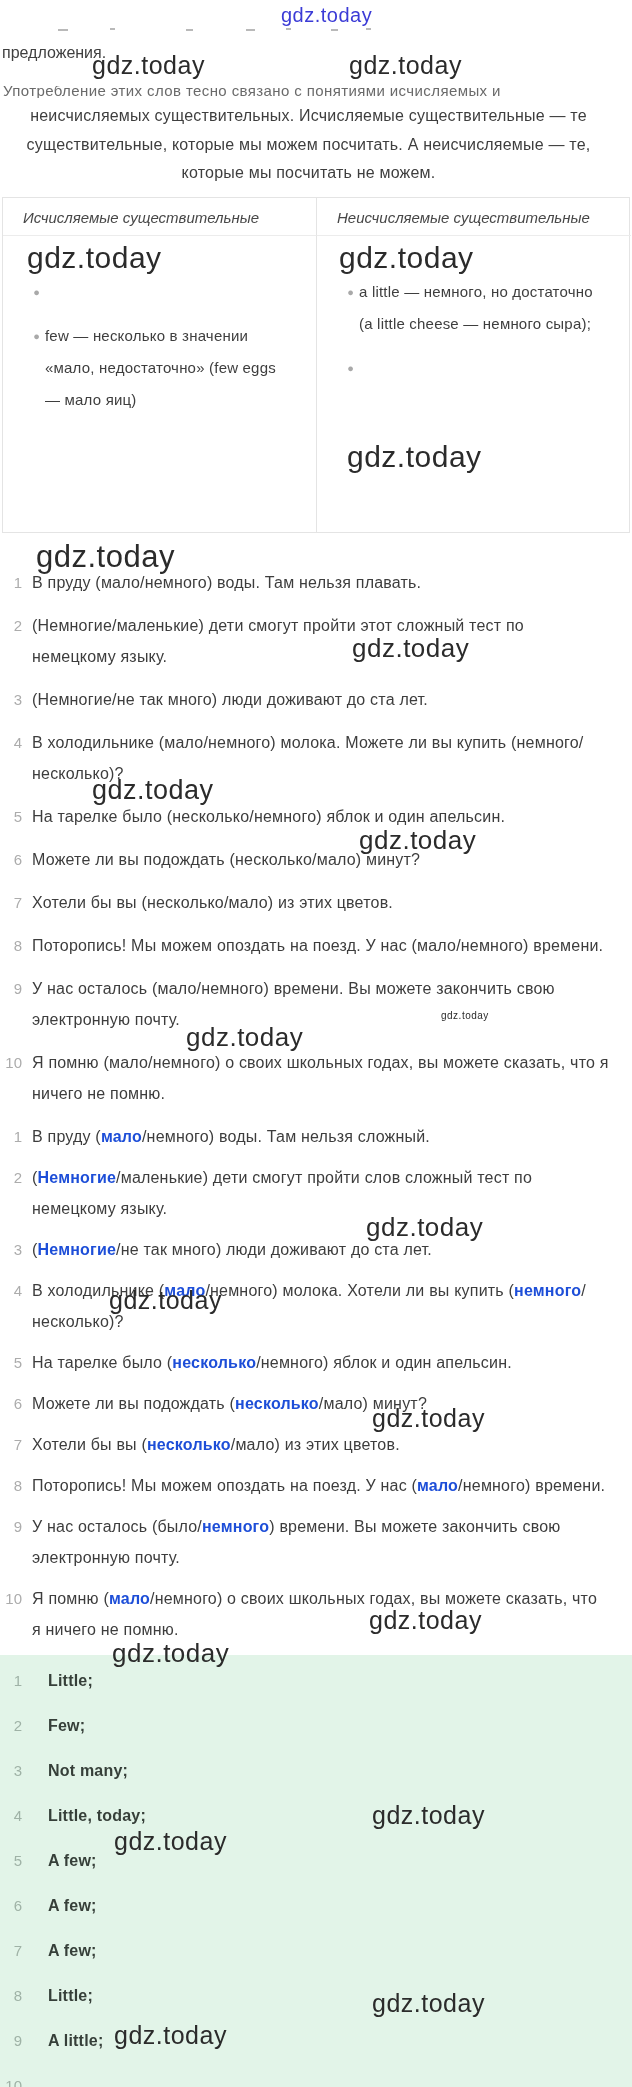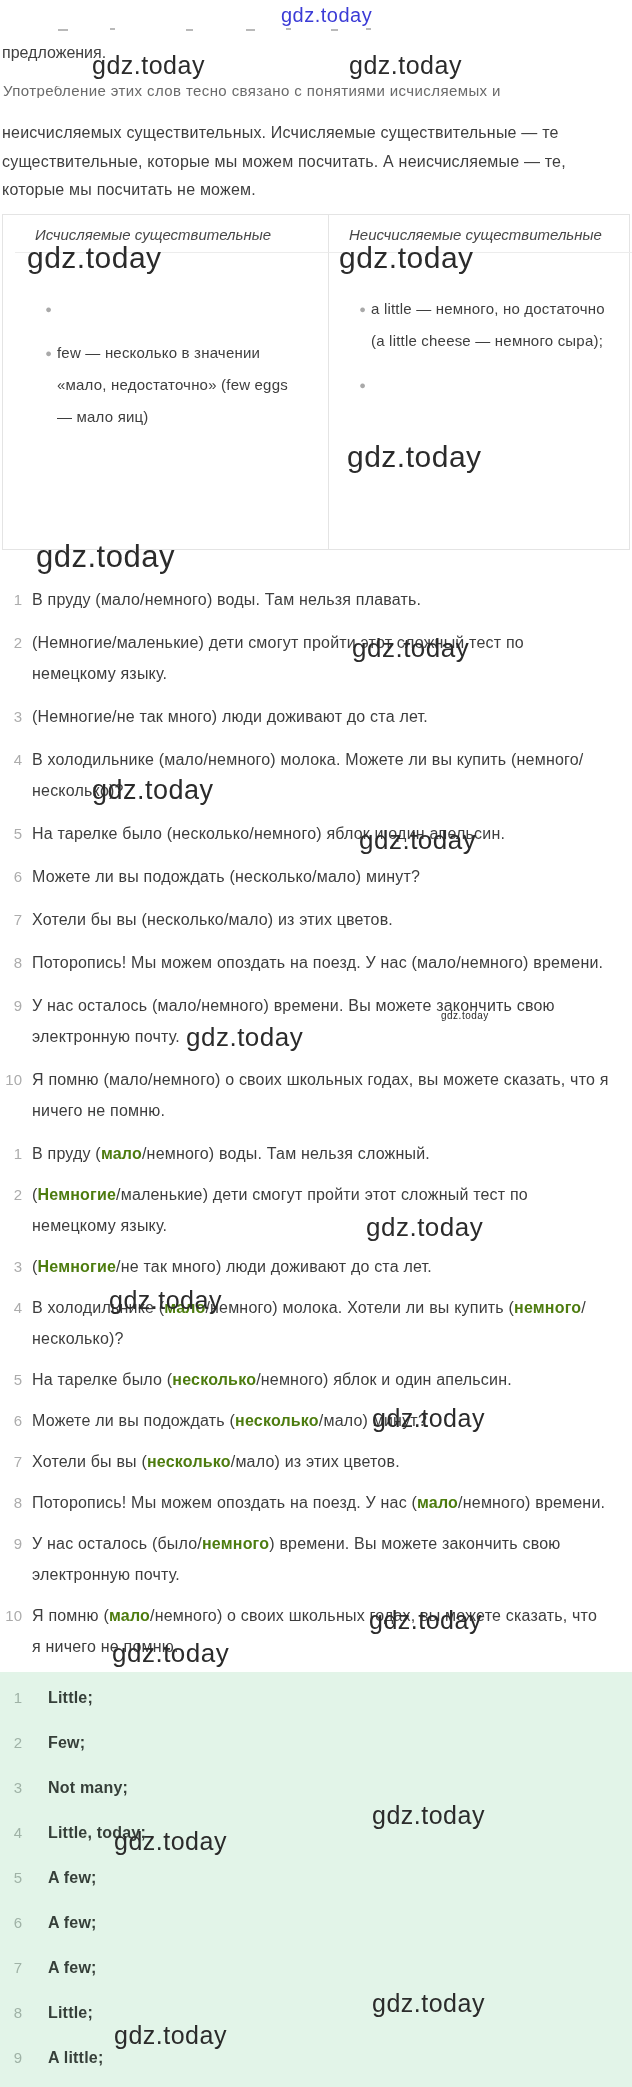--- a/index.html
+++ b/index.html
@@ -7,38 +7,38 @@
     position:relative;width:632px;height:2087px;overflow:hidden;background:#fff;
     font-family:"Liberation Sans",sans-serif;color:#3d3d3d;
   }
   
   .dash{position:absolute;height:2px;background:#9b9b9b;opacity:.7;}
   .clip-strip{height:12px;overflow:hidden;position:relative;margin-top:24px;text-align:right;}
   .clip-strip .inner{position:absolute;left:1px;top:-4px;font-size:15px;color:#6a6a6a;white-space:nowrap;letter-spacing:.4px;}
   
   .intro{padding:44px 17px 0 2px;}
   .frag{font-size:16px;line-height:18px;color:#3f3f3f;}
-  .para{margin-top:21px;font-size:16px;line-height:28.5px;letter-spacing:.2px;color:#3e3e3e;white-space:pre-wrap;}
-  
-  .tbl{margin:9px 0 0 2px;width:628px;display:grid;grid-template-columns:313px 315px;border:1px solid #e4e4e4;box-sizing:border-box;padding-left:12px;}
+  .para{margin-top:4px;font-size:16px;line-height:28.5px;letter-spacing:.2px;color:#3e3e3e;white-space:pre-wrap;text-align:center;}
+  
+  .tbl{margin:9px 0 0 2px;width:628px;display:grid;grid-template-columns:313px 315px;border:1px solid #e4e4e4;box-sizing:border-box;}
   .th{font-style:italic;font-size:15px;color:#474747;padding:11px 10px 9px 20px;border-bottom:1px solid #ececec;}
   .tbl>div:nth-child(2),.tbl>div:nth-child(4){border-left:1px solid #e4e4e4;}
   .td{min-height:256px;padding:40px 8px 0 0;}
   .bullet-item{display:flex;font-size:15px;line-height:32px;margin-bottom:12px;}
   .marker{flex:0 0 17px;margin-left:25px;text-align:center;color:#a9a9a9;font-size:11px;}
   .btxt{flex:1;white-space:pre-wrap;letter-spacing:.2px;color:#3e3e3e;}
   
   .exlist{padding:0 2px;}
   .list1{margin-top:34px;}
   .list2{margin-top:4px;}
   .exlist .row{display:flex;margin-bottom:12px;}
   .list2 .row{margin-bottom:10px;}
   .exlist .num{flex:0 0 20px;text-align:right;color:#acacac;font-size:15px;line-height:31px;}
   .exlist .txt{margin-left:10px;flex:1;font-size:16px;line-height:31px;letter-spacing:.2px;white-space:pre-wrap;color:#3d3d3d;}
-  .exlist .txt b{color:#4d7c0f;}
+  .exlist .txt b{color:#1d4ed8;}
   
   .answers{margin-top:4px;background:#e2f4e8;min-height:441px;box-sizing:border-box;padding:11px 2px 0 0;}
   .answers .row{display:flex;margin-bottom:15px;}
   .answers .num{flex:0 0 20px;text-align:right;color:#9fb2a6;font-size:15px;line-height:30px;}
   .answers .txt{margin-left:26px;font-size:16px;line-height:30px;color:#363f39;font-weight:bold;letter-spacing:.2px;}
   
   .wm{position:absolute;color:#2b2b2b;letter-spacing:.5px;white-space:nowrap;line-height:1;pointer-events:none;}
 </style>
 </head>
 <body>
@@ -136,21 +136,21 @@
       </div>
     </div>
 
   <div class="exlist list2">
       <div class="row">
         <span class="num">1</span>
         <span class="txt"><span>В пруду (</span><b>мало</b><span>/немного) воды. Там нельзя сложный.</span></span>
       </div>
       <div class="row">
         <span class="num">2</span>
-        <span class="txt"><span>(</span><b>Немногие</b><span>/маленькие) дети смогут пройти этот сложный тест по
+        <span class="txt"><span>(</span><b>Немногие</b><span>/маленькие) дети смогут пройти слов сложный тест по
 немецкому языку.</span></span>
       </div>
       <div class="row">
         <span class="num">3</span>
         <span class="txt"><span>(</span><b>Немногие</b><span>/не так много) люди доживают до ста лет.</span></span>
       </div>
       <div class="row">
         <span class="num">4</span>
         <span class="txt"><span>В холодильнике (</span><b>мало</b><span>/немного) молока. Хотели ли вы купить (</span><b>немного</b><span>/
 несколько)?</span></span>

